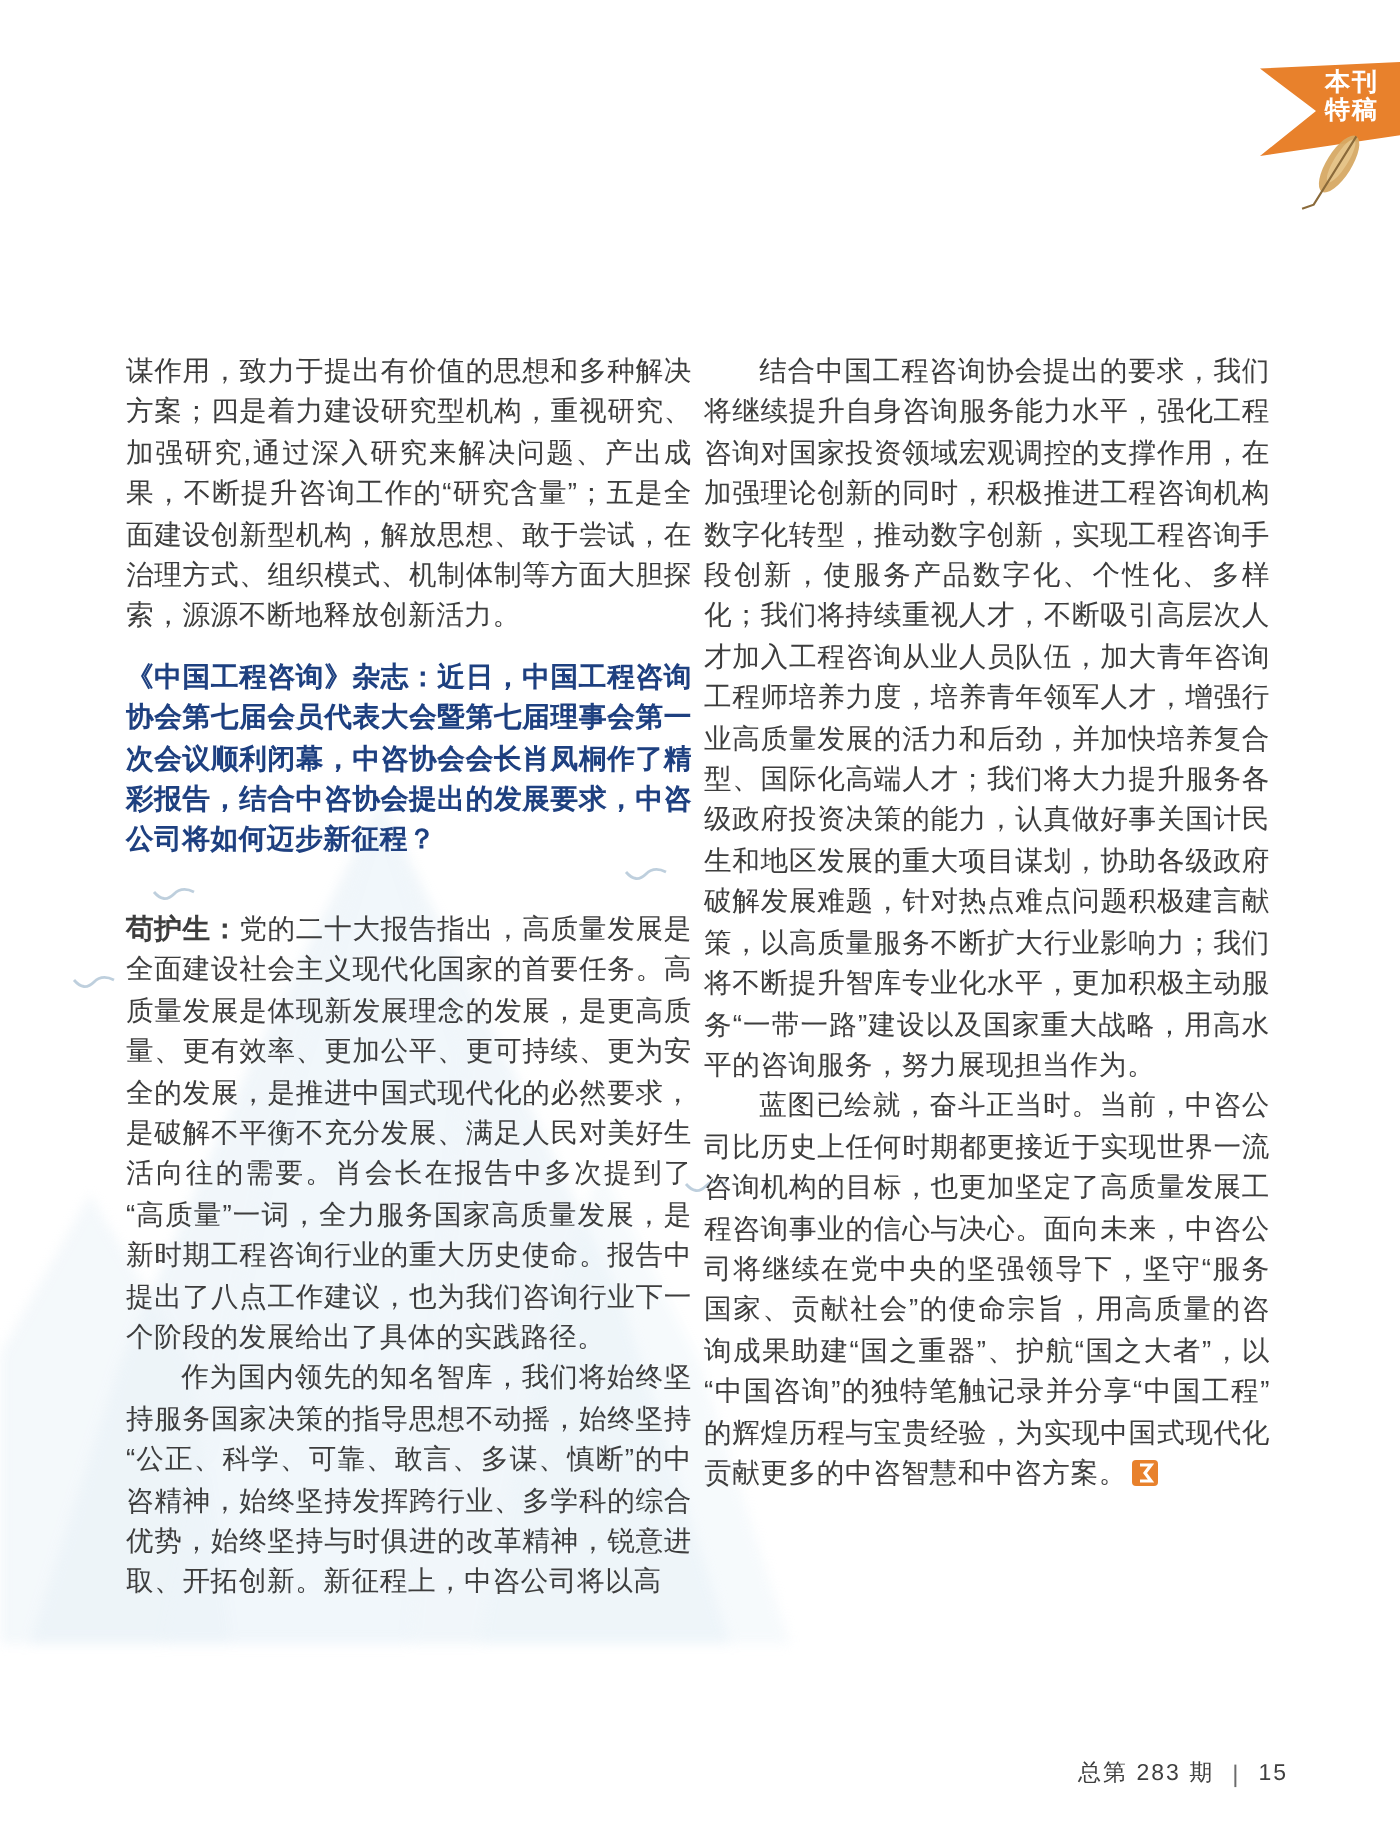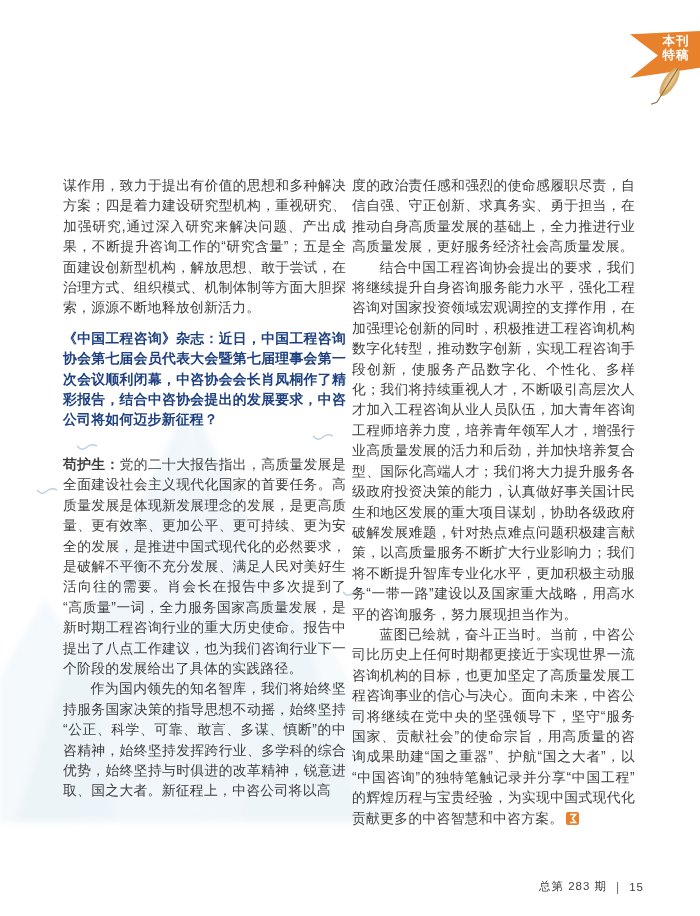--- a/index.html
+++ b/index.html
@@ -90,25 +90,24 @@
       <path d="M24 2 L24 44 L20 49" fill="none" stroke="#8a6a3a" stroke-width="1.1"></path>
     </g>
   </svg>
 
   <div class="columns">
 
     <div class="col">
       <p class="p-gap-sm">谋作用，致力于提出有价值的思想和多种解决方案；四是着力建设研究型机构，重视研究、加强研究,通过深入研究来解决问题、产出成果，不断提升咨询工作的“研究含量”；五是全面建设创新型机构，解放思想、敢于尝试，在治理方式、组织模式、机制体制等方面大胆探索，源源不断地释放创新活力。</p>
       <p class="q-para"><span class="lead">《中国工程咨询》杂志：</span><span>近日，中国工程咨询协会第七届会员代表大会暨第七届理事会第一次会议顺利闭幕，中咨协会会长肖凤桐作了精彩报告，结合中咨协会提出的发展要求，中咨公司将如何迈步新征程？</span></p>
       <p><span class="a-lead">苟护生：</span><span>党的二十大报告指出，高质量发展是全面建设社会主义现代化国家的首要任务。高质量发展是体现新发展理念的发展，是更高质量、更有效率、更加公平、更可持续、更为安全的发展，是推进中国式现代化的必然要求，是破解不平衡不充分发展、满足人民对美好生活向往的需要。肖会长在报告中多次提到了“高质量”一词，全力服务国家高质量发展，是新时期工程咨询行业的重大历史使命。报告中提出了八点工作建议，也为我们咨询行业下一个阶段的发展给出了具体的实践路径。</span></p>
-      <p class="indent">作为国内领先的知名智库，我们将始终坚持服务国家决策的指导思想不动摇，始终坚持“公正、科学、可靠、敢言、多谋、慎断”的中咨精神，始终坚持发挥跨行业、多学科的综合优势，始终坚持与时俱进的改革精神，锐意进取、国之大者。新征程上，中咨公司将以高</p>
+      <p class="indent">作为国内领先的知名智库，我们将始终坚持服务国家决策的指导思想不动摇，始终坚持“公正、科学、可靠、敢言、多谋、慎断”的中咨精神，始终坚持发挥跨行业、多学科的综合优势，始终坚持与时俱进的改革精神，锐意进取、开拓创新。新征程上，中咨公司将以高</p>
     </div>
 
     <div class="col">
-      <p>度的政治责任感和强烈的使命感履职尽责，自信自强、守正创新、求真务实、勇于担当，在推动自身高质量发展的基础上，全力推进行业高质量发展，更好服务经济社会高质量发展。</p>
       <p class="indent">结合中国工程咨询协会提出的要求，我们将继续提升自身咨询服务能力水平，强化工程咨询对国家投资领域宏观调控的支撑作用，在加强理论创新的同时，积极推进工程咨询机构数字化转型，推动数字创新，实现工程咨询手段创新，使服务产品数字化、个性化、多样化；我们将持续重视人才，不断吸引高层次人才加入工程咨询从业人员队伍，加大青年咨询工程师培养力度，培养青年领军人才，增强行业高质量发展的活力和后劲，并加快培养复合型、国际化高端人才；我们将大力提升服务各级政府投资决策的能力，认真做好事关国计民生和地区发展的重大项目谋划，协助各级政府破解发展难题，针对热点难点问题积极建言献策，以高质量服务不断扩大行业影响力；我们将不断提升智库专业化水平，更加积极主动服务“一带一路”建设以及国家重大战略，用高水平的咨询服务，努力展现担当作为。</p>
       <p class="indent"><span>蓝图已绘就，奋斗正当时。当前，中咨公司比历史上任何时期都更接近于实现世界一流咨询机构的目标，也更加坚定了高质量发展工程咨询事业的信心与决心。面向未来，中咨公司将继续在党中央的坚强领导下，坚守“服务国家、贡献社会”的使命宗旨，用高质量的咨询成果助建“国之重器”、护航“国之大者”，以“中国咨询”的独特笔触记录并分享“中国工程”的辉煌历程与宝贵经验，为实现中国式现代化贡献更多的中咨智慧和中咨方案。</span><svg class="end-icon" viewBox="0 0 13 13">
             <rect x="0" y="0" width="13" height="13" rx="2" fill="#e8812c"></rect>
             <path d="M4 2.5 L9.5 2.5 L6.5 6.5 L9.5 10.5 L4 10.5" fill="none" stroke="#ffffff" stroke-width="1.6"></path>
           </svg></p>
     </div>
 
   </div>
 
   <div class="footer">

